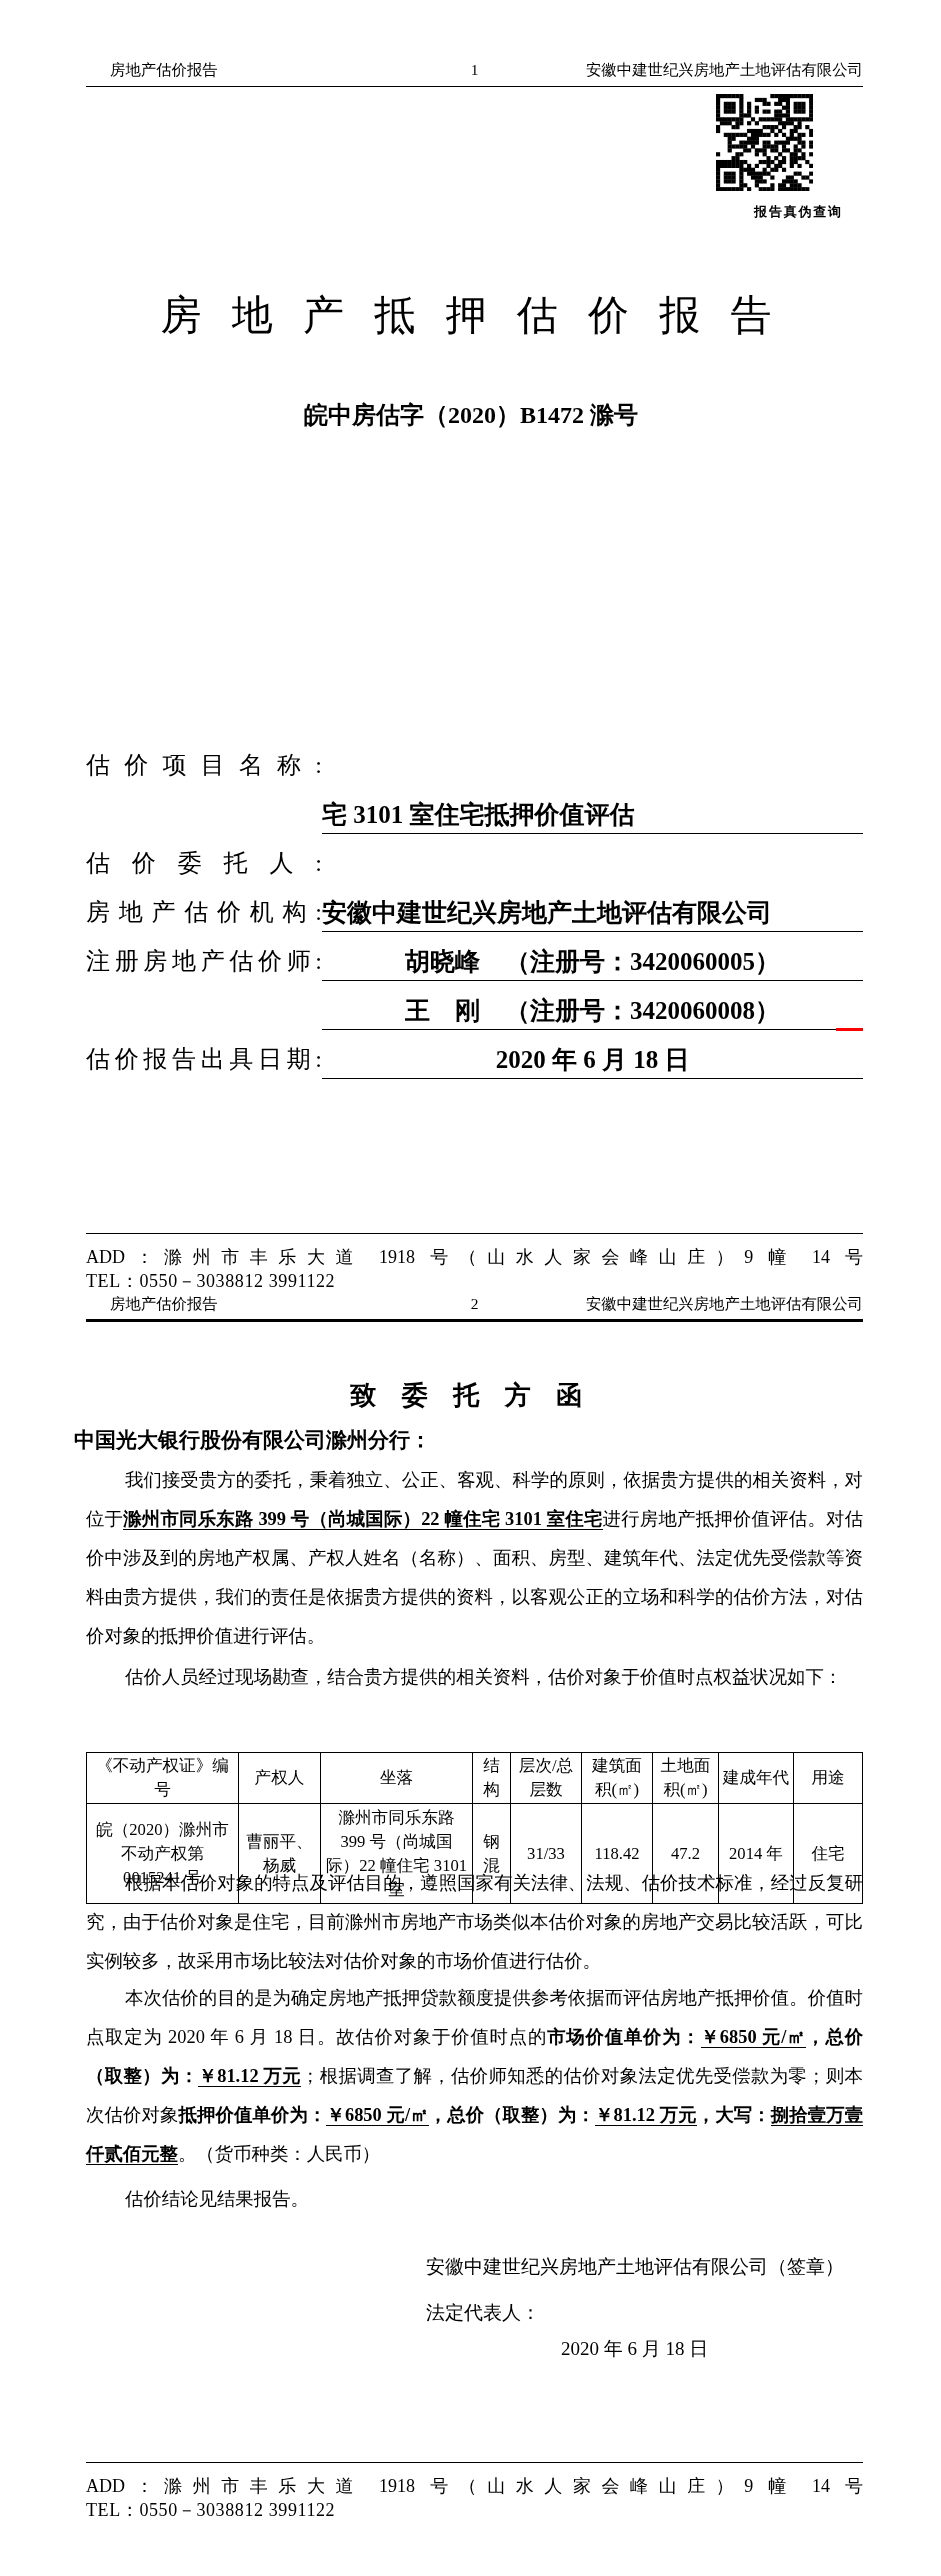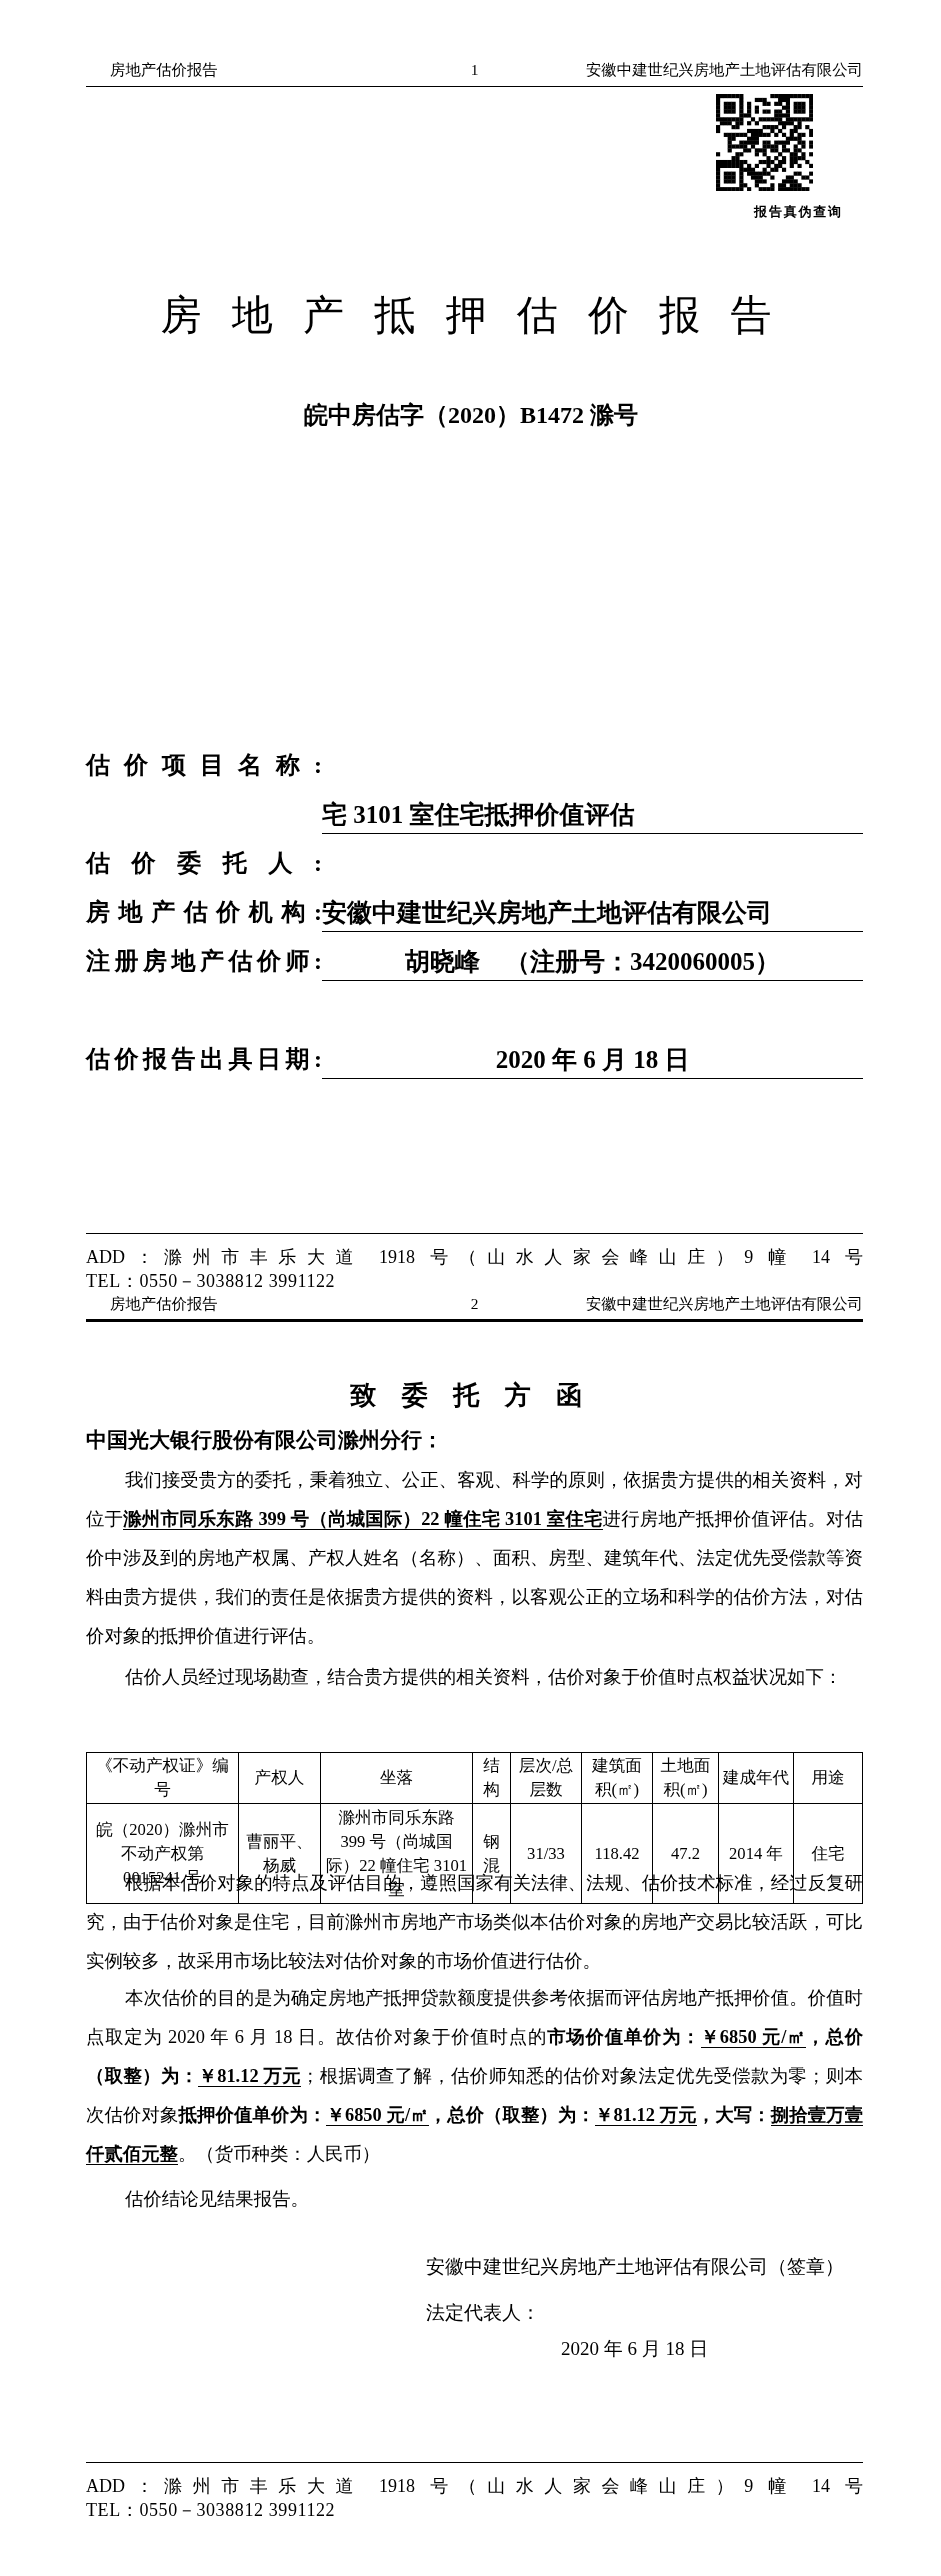--- a/index.html
+++ b/index.html
@@ -24,37 +24,37 @@
   #qr-caption{top:203px;left:739px;width:119px;text-align:center;
     font-size:13px;font-weight:bold;letter-spacing:1.8px;}
   
   #main-title{top:288px;left:0;width:100%;text-align:center;
     font-size:41px;font-weight:normal;letter-spacing:10px;white-space:nowrap;}
   #doc-number{top:399px;left:0;width:100%;text-align:center;
     font-size:24px;font-weight:bold;}
   
   #fields{top:736px;left:86px;width:777px;}
   .field-line{display:flex;align-items:flex-end;height:49px;}
-  .f-label{width:236px;font-size:24px;font-weight:bold;
+  .f-label{width:236px;font-size:24px;font-weight:normal;
     text-align:justify;text-align-last:justify;padding-bottom:3.6px;white-space:nowrap;}
   .f-value{flex:1;border-bottom:1.8px solid #000;font-size:25px;font-weight:bold;
     padding-bottom:2.4px;position:relative;white-space:nowrap;}
   .al-left{text-align:left;}
   .al-center{text-align:center;}
   .red-tail{position:absolute;right:0;bottom:-1.8px;width:27px;height:2.4px;background:#ff0000;}
   
   .pg-footer{left:86px;width:777px;border-top:1.8px solid #000;padding-top:12px;font-size:18px;}
   .ft-add{text-align:justify;text-align-last:justify;line-height:22.5px;}
   .ft-tel{line-height:22.5px;margin-top:1.2px;letter-spacing:0.6px;}
   #footer-1{top:1233px;}
   #footer-2{top:2462px;}
   
   #letter-title{top:1378px;left:0;width:100%;text-align:center;
     font-size:26px;font-weight:bold;letter-spacing:9.5px;}
-  #salutation{top:1426px;left:86px;width:777px;font-size:21px;font-weight:bold;}
+  #salutation{top:1426px;left:74px;width:777px;font-size:21px;font-weight:bold;}
   .para{left:86px;width:777px;font-size:18.4px;line-height:39px;
     text-align:justify;text-indent:39px;}
   #para1{top:1461px;}
   #para2{top:1658px;}
   #para3{top:1864px;}
   #para4{top:1979px;}
   #para5{top:2180px;}
   .sg-b{font-weight:bold;}
   .sg-bu{font-weight:bold;border-bottom:1.8px solid #000;}
   
@@ -433,20 +433,21 @@
     <div class="field-line">
       <div class="f-label">房地产估价机构:</div>
       <div class="f-value al-left">安徽中建世纪兴房地产土地评估有限公司</div>
     </div>
     <div class="field-line">
       <div class="f-label">注册房地产估价师:</div>
       <div class="f-value al-center">胡晓峰　（注册号：3420060005）</div>
     </div>
     <div class="field-line">
       <div class="f-label" style="text-align-last: auto;"></div>
+      <div class="f-value al-center">王　刚　（注册号：3420060008）<span class="red-tail"></span></div>
     </div>
     <div class="field-line">
       <div class="f-label">估价报告出具日期:</div>
       <div class="f-value al-center">2020 年 6 月 18 日</div>
     </div>
   </div>
 
 <div class="abs pg-footer" id="footer-1">
   <div class="ft-add">ADD：滁州市丰乐大道 1918 号（山水人家会峰山庄）9 幢 14 号</div>
   <div class="ft-tel">TEL：0550－3038812 3991122</div>

